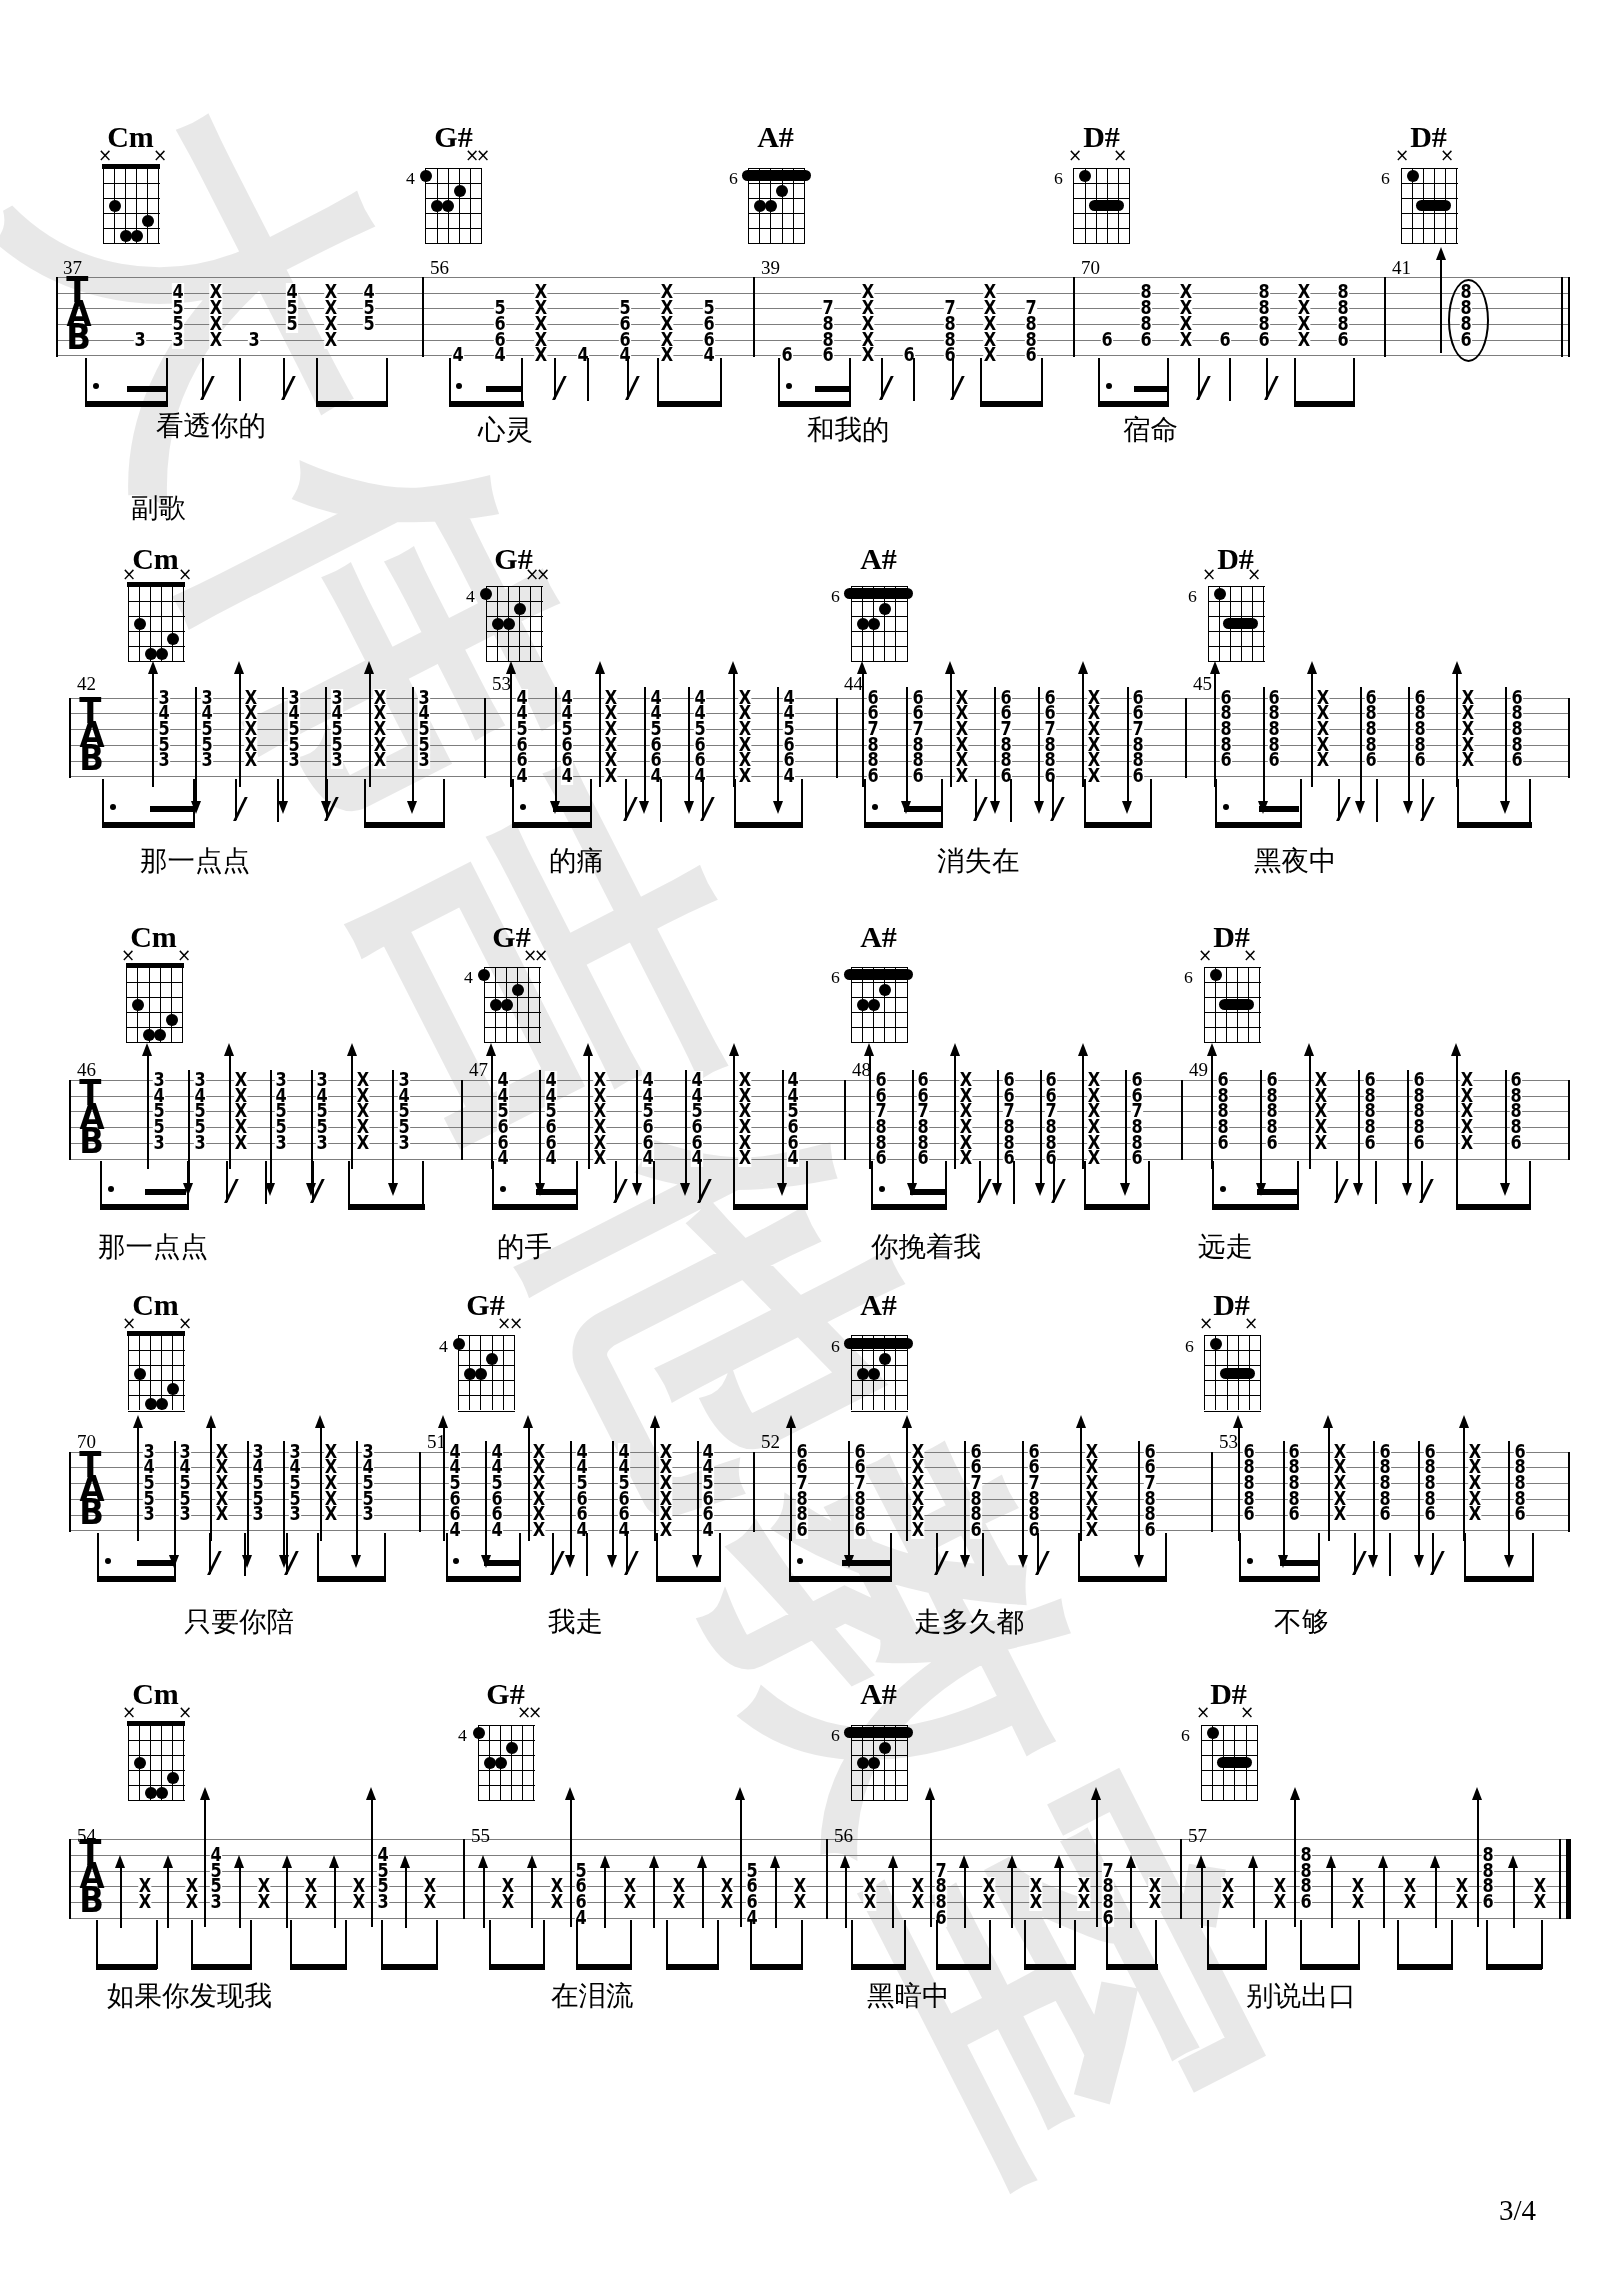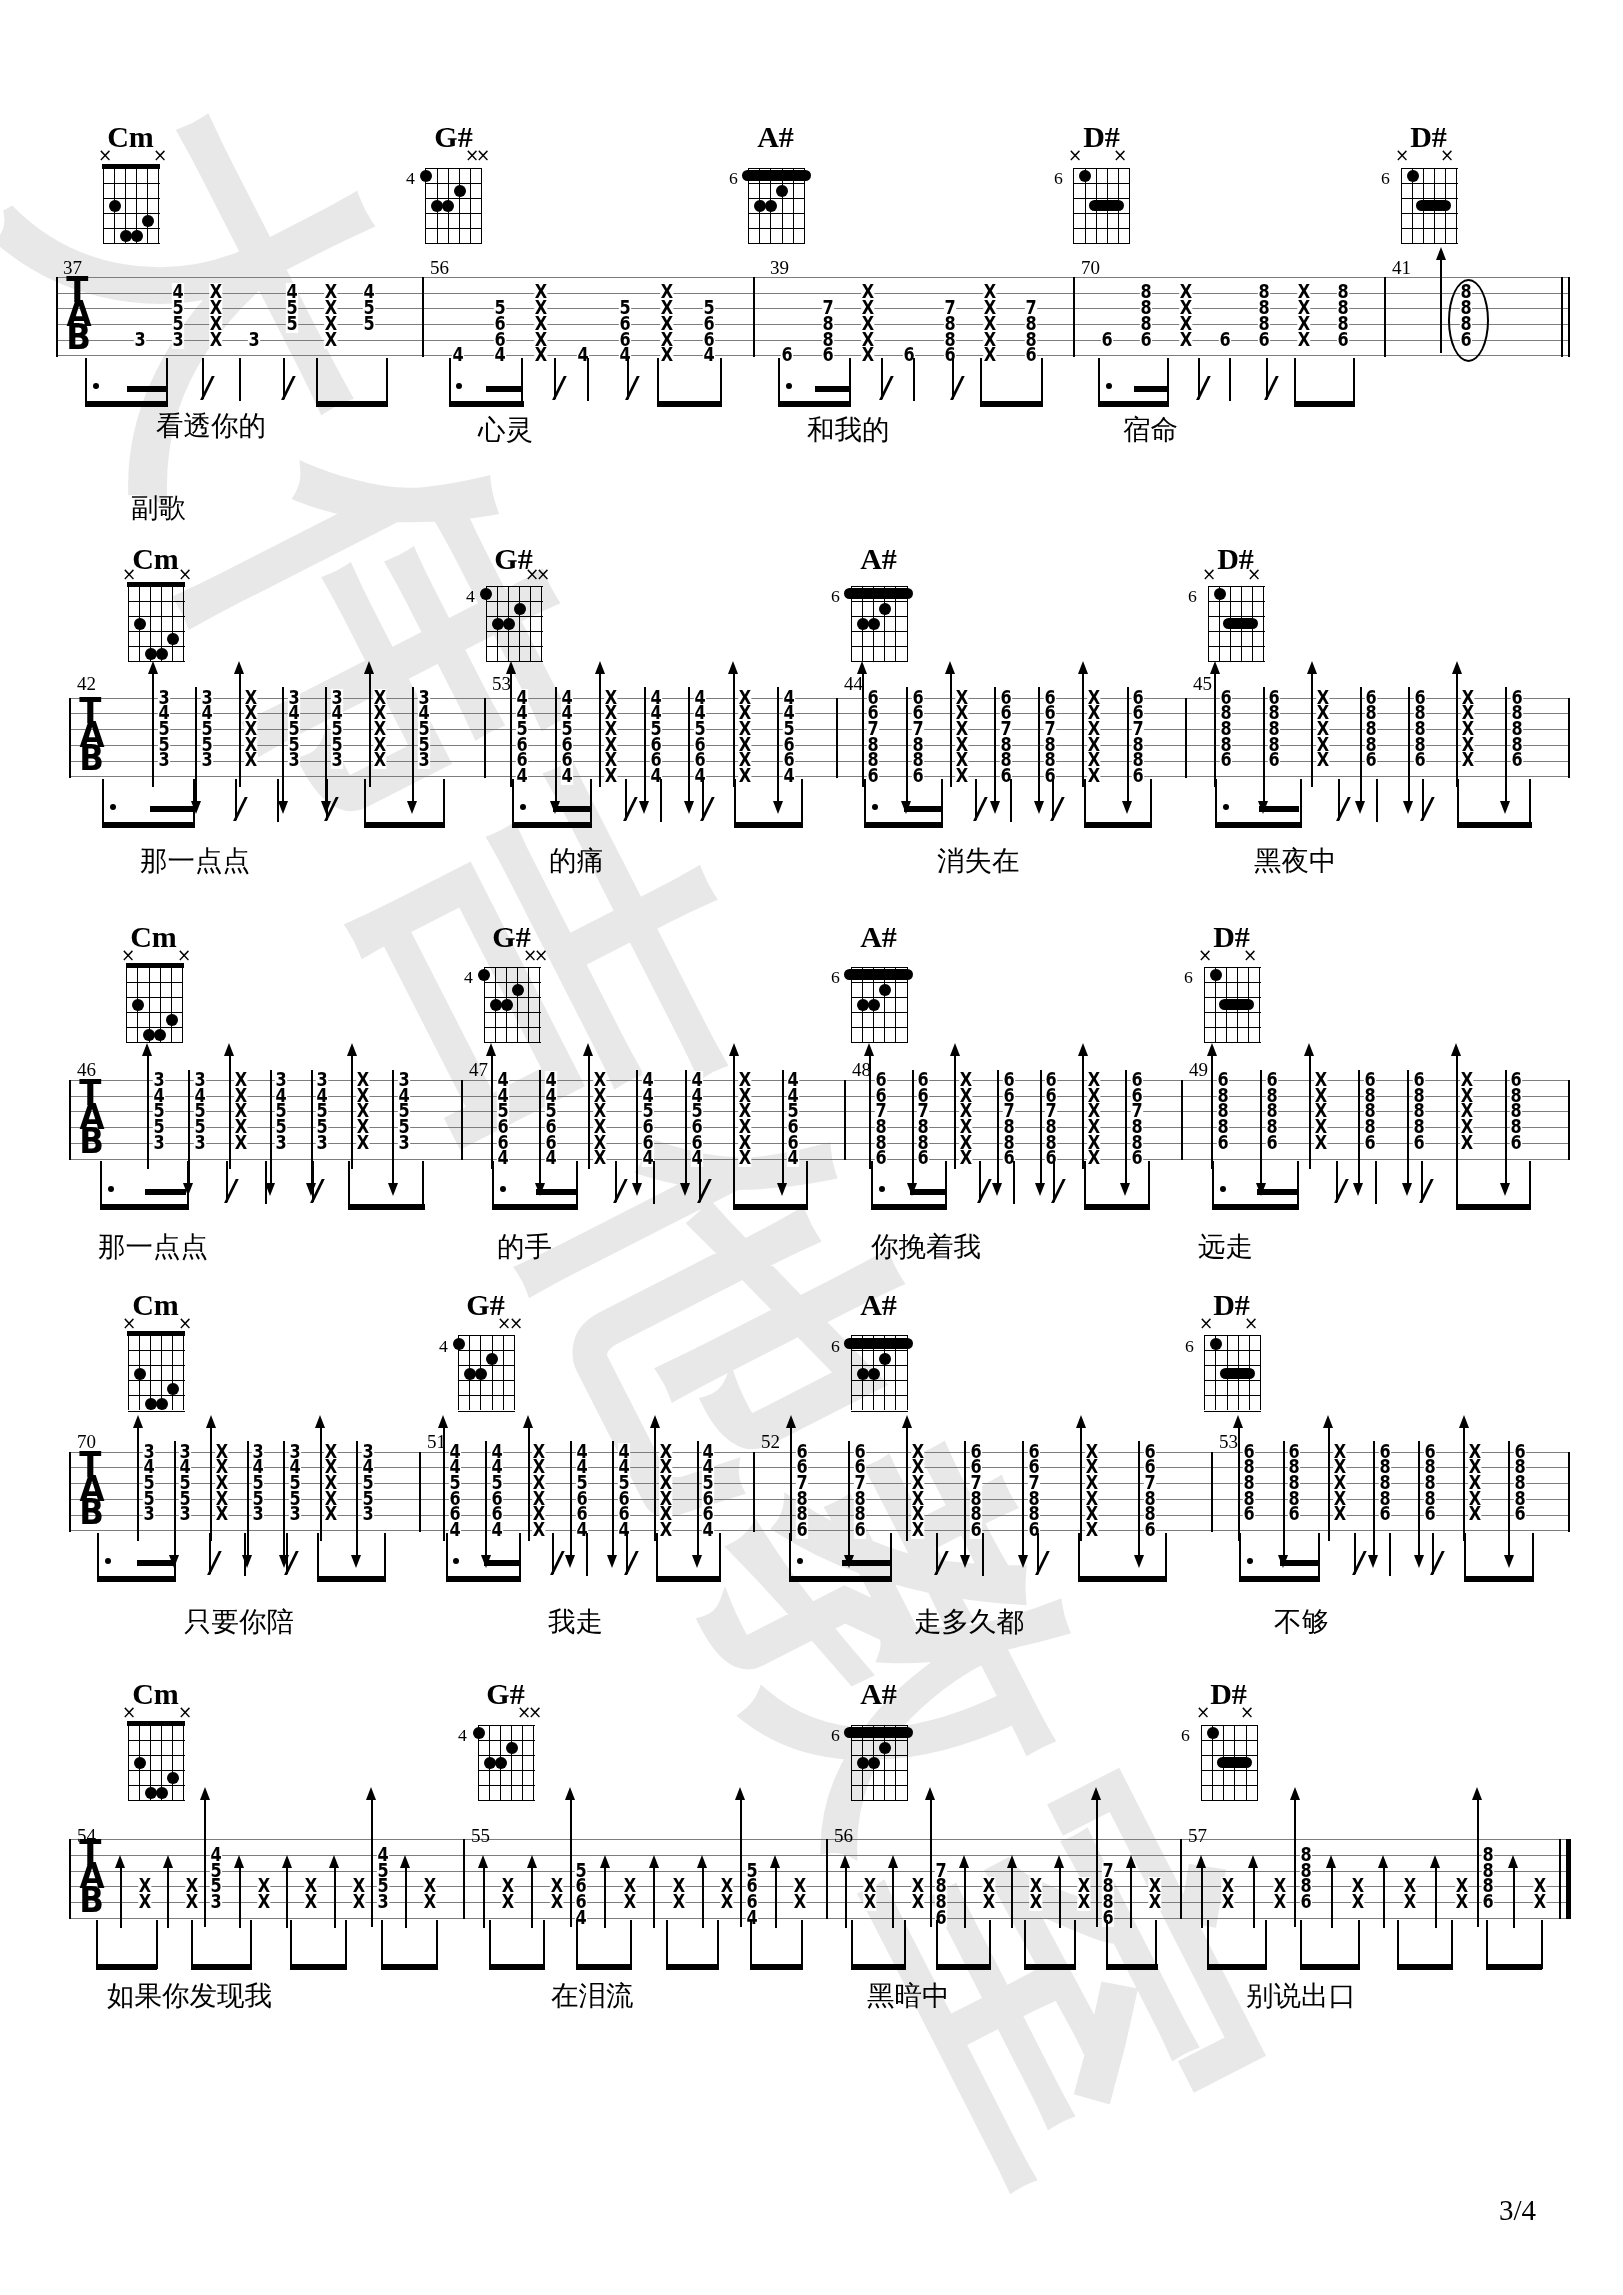--- a/index.html
+++ b/index.html
@@ -215,21 +215,21 @@
     <div class="beambar" style="left: 486px; top: 386px; width: 35px;"></div>
     <div class="stem" style="left: 554px; top: 358px; height: 41px;"></div>
     <div class="flagcurve" style="left: 558px; top: 376px; height: 23.6px;"></div>
     <div class="stem" style="left: 587px; top: 358px; height: 43px;"></div>
     <div class="stem" style="left: 627px; top: 358px; height: 41px;"></div>
     <div class="flagcurve" style="left: 631px; top: 376px; height: 23.6px;"></div>
     <div class="stem" style="left: 657px; top: 358px; height: 49px;"></div>
     <div class="stem" style="left: 720px; top: 358px; height: 49px;"></div>
     <div class="beambar" style="left: 657px; top: 401px; width: 65px;"></div>
     <div class="barline" style="left: 753px; top: 277px; height: 80px;"></div>
-    <div class="mnum" style="left: 761px; top: 257px; margin-left: 9px;">39</div>
+    <div class="mnum" style="left: 761px; top: 257px;">39</div>
     <div class="digit" style="left: 787px; top: 346px;">6</div>
     <div class="digit" style="left: 828px; top: 299px;">7</div>
     <div class="digit" style="left: 828px; top: 315px;">8</div>
     <div class="digit" style="left: 828px; top: 331px;">8</div>
     <div class="digit" style="left: 828px; top: 346px;">6</div>
     <div class="digit" style="left: 868px; top: 283px;">X</div>
     <div class="digit" style="left: 868px; top: 299px;">X</div>
     <div class="digit" style="left: 868px; top: 315px;">X</div>
     <div class="digit" style="left: 868px; top: 331px;">X</div>
     <div class="digit" style="left: 868px; top: 346px;">X</div>

